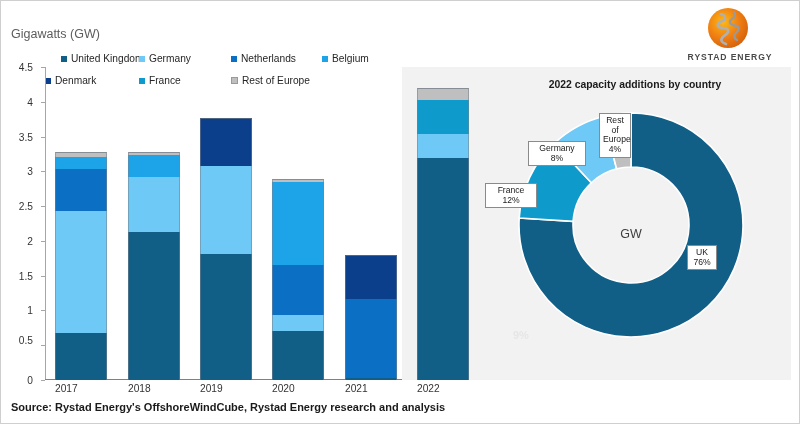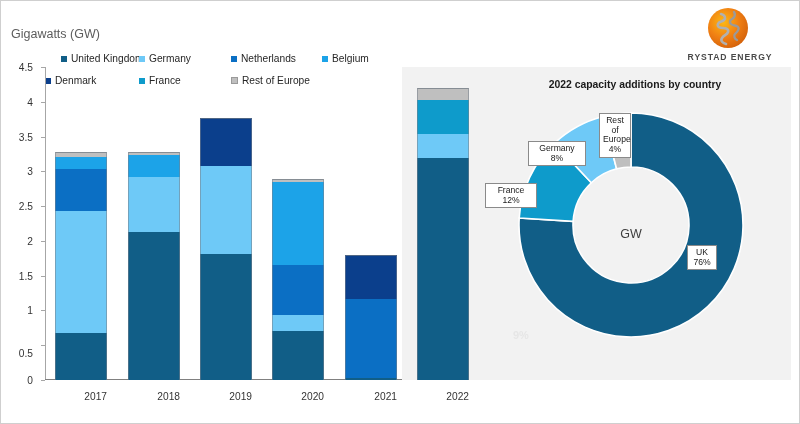--- a/index.html
+++ b/index.html
@@ -52,21 +52,21 @@
 
   .bars{position:absolute;left:0;top:0;width:434px;height:313px;}
   .bargroup{position:absolute;bottom:0;width:52px;}
   .bar{position:absolute;bottom:0;left:0;width:52px;}
   .seg{position:absolute;left:0;width:52px;box-sizing:border-box;
        border-left:1px solid rgba(120,130,140,.55);
        border-right:1px solid rgba(120,130,140,.55);}
   .seg.top-cap{border-top:1px solid rgba(110,120,130,.7);}
 
   .xlabels{position:absolute;left:44px;top:382px;width:434px;height:16px;}
-  .xlab{position:absolute;top:8px;width:52px;text-align:right;
+  .xlab{position:absolute;top:0;width:52px;text-align:left;
         font-size:10.2px;color:#333;}
 
   
   .panel{position:absolute;left:478px;top:66px;width:312px;height:313px;
          background:#f2f2f2;}
   .panel-title{position:absolute;left:0;top:12px;width:312px;text-align:center;
                font-size:10.4px;font-weight:bold;color:#1a1a1a;}
   .donut-wrap{position:absolute;left:32px;top:38px;width:248px;height:248px;}
   .donut{position:absolute;left:0;top:0;width:240px;height:240px;}
   .donut-center-v{position:absolute;left:0;top:86px;width:240px;text-align:center;
@@ -143,21 +143,21 @@
       </div>
       <div class="legend-item" style="left:186px;">
         <span class="legend-swatch" style="background:#BFBFBF;border:1px solid #9a9a9a;width:5px;height:5px;"></span>
         <span>Rest of Europe</span>
       </div>
     </div>
   </div>
 
   <div class="ylabels" id="ylabels">
       <div class="ylab" style="top: 313px;">0</div>
-      <div class="ylab" style="top: 286px;">0.5</div>
+      <div class="ylab" style="top: 273px;">0.5</div>
       <div class="ylab" style="top: 243.444px;">1</div>
       <div class="ylab" style="top: 208.667px;">1.5</div>
       <div class="ylab" style="top: 173.889px;">2</div>
       <div class="ylab" style="top: 139.111px;">2.5</div>
       <div class="ylab" style="top: 104.333px;">3</div>
       <div class="ylab" style="top: 69.5556px;">3.5</div>
       <div class="ylab" style="top: 34.7778px;">4</div>
       <div class="ylab" style="top: 0px;">4.5</div>
     </div>
 
@@ -256,13 +256,14 @@
       <div class="callout" style="left:17px;top:36px;width:58px;">Germany
 8%</div>
       <div class="callout" style="left:88px;top:8px;width:32px;">Rest of
 Europe
 4%</div>
       <div class="callout" style="left:176px;top:140px;width:30px;">UK
 76%</div>
     </div>
   </div>
 
+  <div class="source">Source: Rystad Energy's OffshoreWindCube, Rystad Energy research and analysis</div>
 </div>
 
 </body></html>

